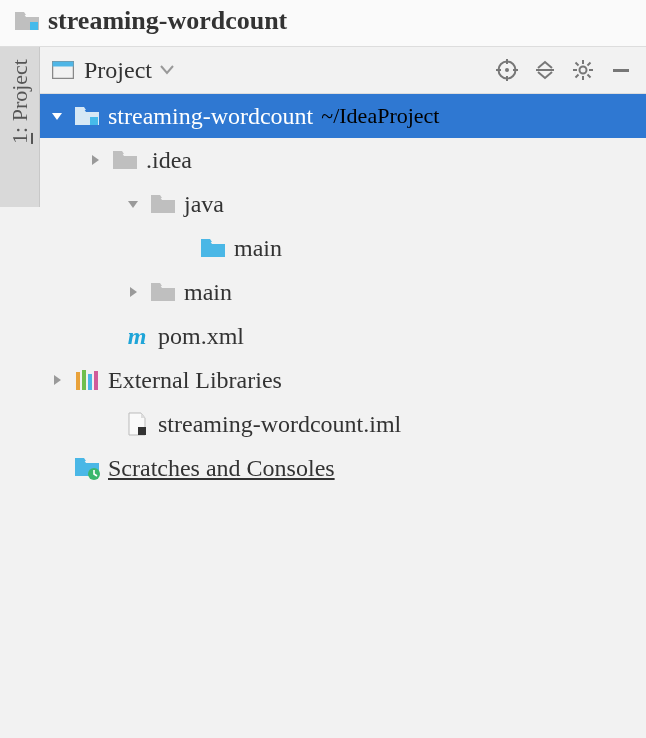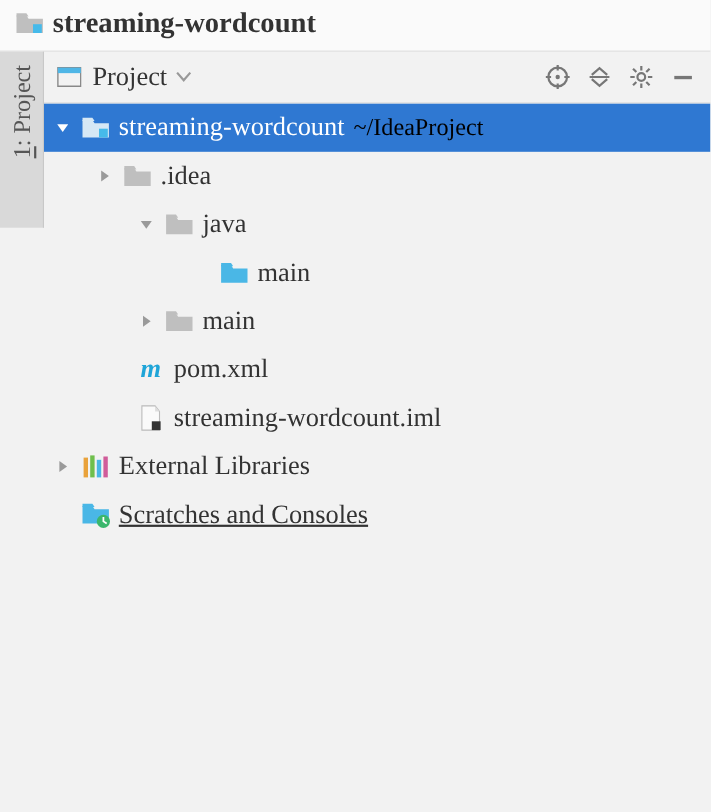--- a/index.html
+++ b/index.html
@@ -218,48 +218,48 @@
               </svg>
           </span>
           <span>main</span>
         </div>
 
         <div class="row ind2">
           <span class="ficon" style="color:#1fa5d8;font-weight:900;font-style:italic;font-family:Georgia,serif;font-size:24px;">m</span>
           <span>pom.xml</span>
         </div>
 
-        <div class="row ind2">
-          <span class="ficon">
-            <svg width="22" height="24" viewBox="0 0 22 24">
-              <path d="M3 1 L15 1 L19 6 L19 23 L3 23 Z" fill="#fafafa" stroke="#bbb"></path>
-              <path d="M15 1 L15 6 L19 6 Z" fill="#ddd"></path>
-              <rect x="12" y="15" width="8" height="8" fill="#333"></rect>
-            </svg>
-          </span>
-          <span>streaming-wordcount.iml</span>
-        </div>
-
         <div class="row ind0">
           <span class="arrow">
             <svg width="14" height="14" viewBox="0 0 14 14">
                 <path d="M4 2 L11 7 L4 12 Z" fill="#9a9a9a"></path>
               </svg>
           </span>
           <span class="ficon">
             <svg width="24" height="22" viewBox="0 0 24 22">
               <rect x="1" y="3" width="4" height="18" fill="#e9a23b"></rect>
               <rect x="7" y="1" width="4" height="20" fill="#6fbf4d"></rect>
               <rect x="13" y="5" width="4" height="16" fill="#4ab7e6"></rect>
               <rect x="19" y="2" width="4" height="19" fill="#d05c9a"></rect>
             </svg>
           </span>
           <span>External Libraries</span>
         </div>
 
+        <div class="row ind2">
+          <span class="ficon">
+            <svg width="22" height="24" viewBox="0 0 22 24">
+              <path d="M3 1 L15 1 L19 6 L19 23 L3 23 Z" fill="#fafafa" stroke="#bbb"></path>
+              <path d="M15 1 L15 6 L19 6 Z" fill="#ddd"></path>
+              <rect x="12" y="15" width="8" height="8" fill="#333"></rect>
+            </svg>
+          </span>
+          <span>streaming-wordcount.iml</span>
+        </div>
+
         <div class="row ind0" style="padding-left:34px;text-decoration:underline;">
           <span class="ficon">
             <svg width="26" height="24" viewBox="0 0 26 24">
               <path d="M1 4 L10 4 L12 7 L25 7 L25 20 L1 20 Z" fill="#4ab7e6"></path>
                 <path d="M1 2 L10 2 L12 5 L1 5 Z" fill="#4ab7e6"></path>
               <circle cx="20" cy="18" r="6" fill="#3bb76c"></circle>
               <path d="M20 14 L20 18 L23 20" stroke="#fff" stroke-width="1.6" fill="none"></path>
             </svg>
           </span>
           <span>Scratches and Consoles</span>

